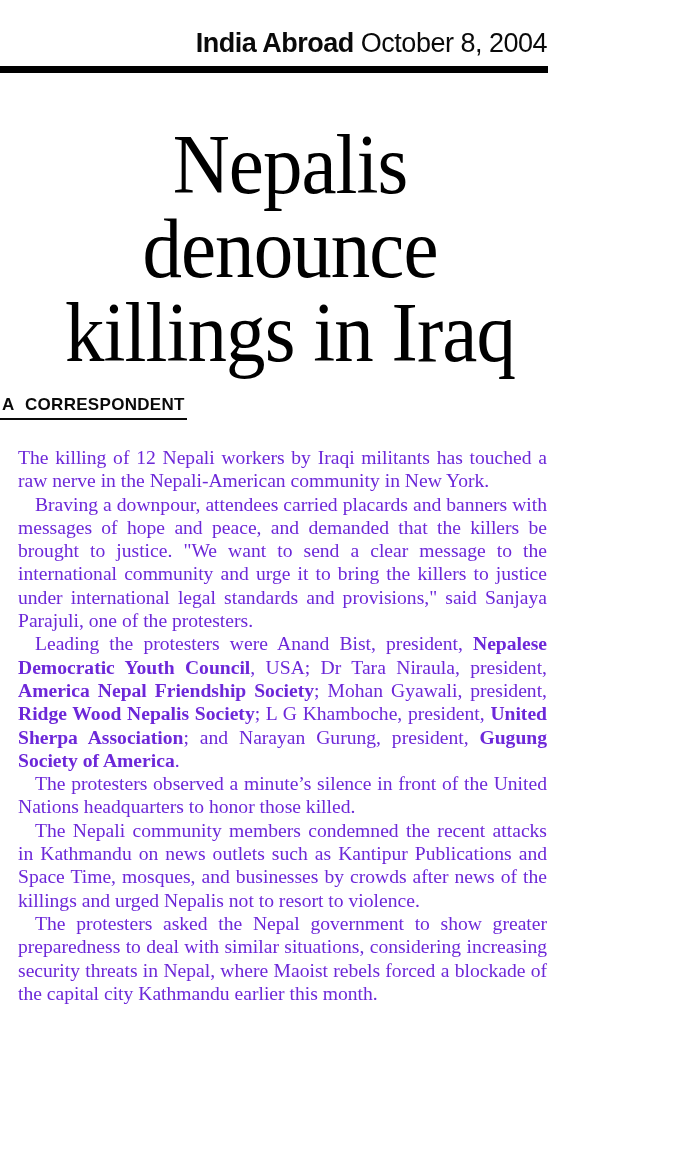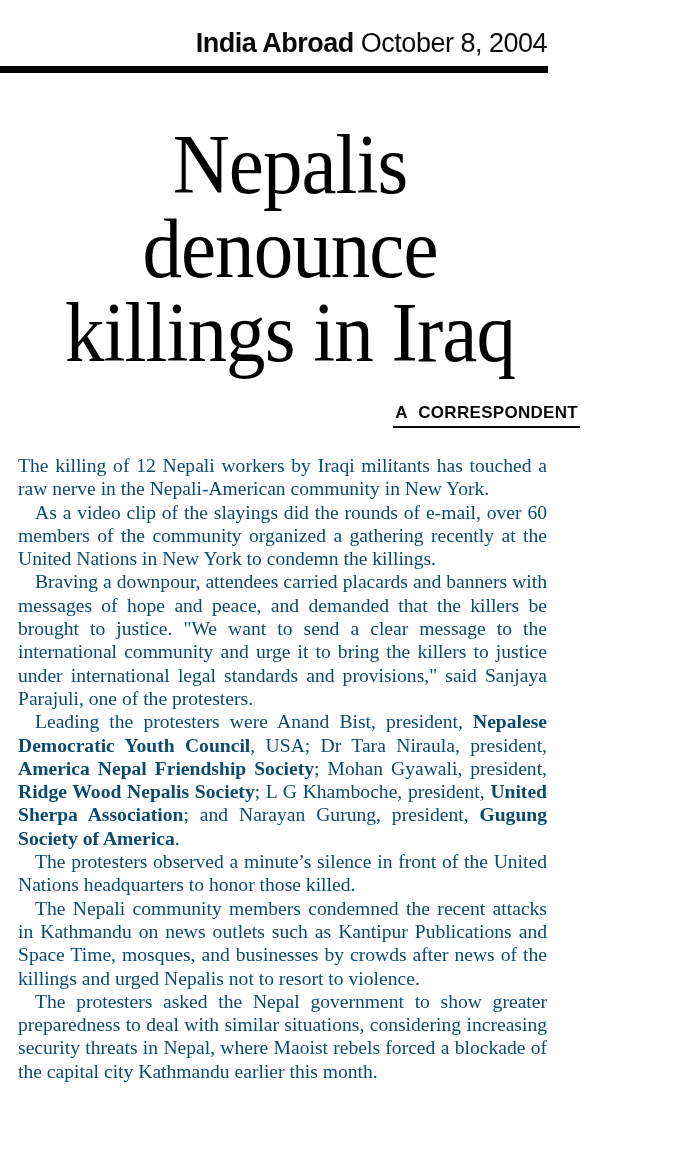--- a/index.html
+++ b/index.html
@@ -52,42 +52,42 @@
     font-weight: 400;
     font-size: 84px;
     line-height: 84px;
     color: #000000;
     transform: scaleX(0.94);
     transform-origin: 50% 0;
     letter-spacing: -1px;
   }
   
   .byline-wrap {
-    margin-top: 28px;
-    text-align: right;
+    margin-top: 20px;
+    text-align: left;
     text-decoration: underline;
   }
   .byline {
     display: inline-block;
     font-family: "Liberation Sans", sans-serif;
     font-weight: 700;
     font-size: 17px;
     letter-spacing: 0.3px;
     word-spacing: 6px;
     color: #0a0a0a;
     border-bottom: 2px solid #0a0a0a;
     padding: 0 2px 3px 2px;
   }
   
   .article {
     margin: 26px 33px 0 18px;
     font-size: 19.6px;
     line-height: 23.3px;
     text-align: justify;
-    color: #0c4a6e;
+    color: #6d28d9;
     hyphens: auto;
     -webkit-hyphens: auto;
   }
   .article p {
     margin: 0;
     padding: 0;
   }
   .article p.indent {
     text-indent: 17px;
   }
@@ -112,21 +112,20 @@
     <div>Nepalis denounce</div>
     <div>killings in Iraq</div>
   </h1>
 
   <div class="byline-wrap">
     <span class="byline">A CORRESPONDENT</span>
   </div>
 
   <div class="article">
       <p class=""><span>The killing of 12 Nepali workers by Iraqi militants has touched a raw nerve in the Nepali-American community in New York.</span></p>
-      <p class="indent"><span>As a video clip of the slayings did the rounds of e-mail, over 60 members of the community organized a gathering recently at the United Nations in New York to condemn the killings.</span></p>
       <p class="indent"><span>Braving a downpour, attendees carried placards and banners with messages of hope and peace, and demanded that the killers be brought to justice. "We want to send a clear message to the international community and urge it to bring the killers to justice under international legal standards and provisions," said Sanjaya Parajuli, one of the protesters.</span></p>
       <p class="indent"><span>Leading the protesters were Anand Bist, president, </span><span class="bold">Nepalese Democratic Youth Council</span><span>, USA; Dr Tara Niraula, president, </span><span class="bold">America Nepal Friendship Society</span><span>; Mohan Gyawali, president, </span><span class="bold">Ridge Wood Nepalis Society</span><span>; L G Khamboche, president, </span><span class="bold">United Sherpa Association</span><span>; and Narayan Gurung, president, </span><span class="bold">Gugung Society of America</span><span>.</span></p>
       <p class="indent"><span>The protesters observed a minute’s silence in front of the United Nations headquarters to honor those killed.</span></p>
       <p class="indent"><span>The Nepali community members condemned the recent attacks in Kathmandu on news outlets such as Kantipur Publications and Space Time, mosques, and businesses by crowds after news of the killings and urged Nepalis not to resort to violence.</span></p>
       <p class="indent"><span>The protesters asked the Nepal government to show greater preparedness to deal with similar situations, considering increasing security threats in Nepal, where Maoist rebels forced a blockade of the capital city Kathmandu earlier this month.</span></p>
     </div>
 
 </div>
 
 </body></html>

